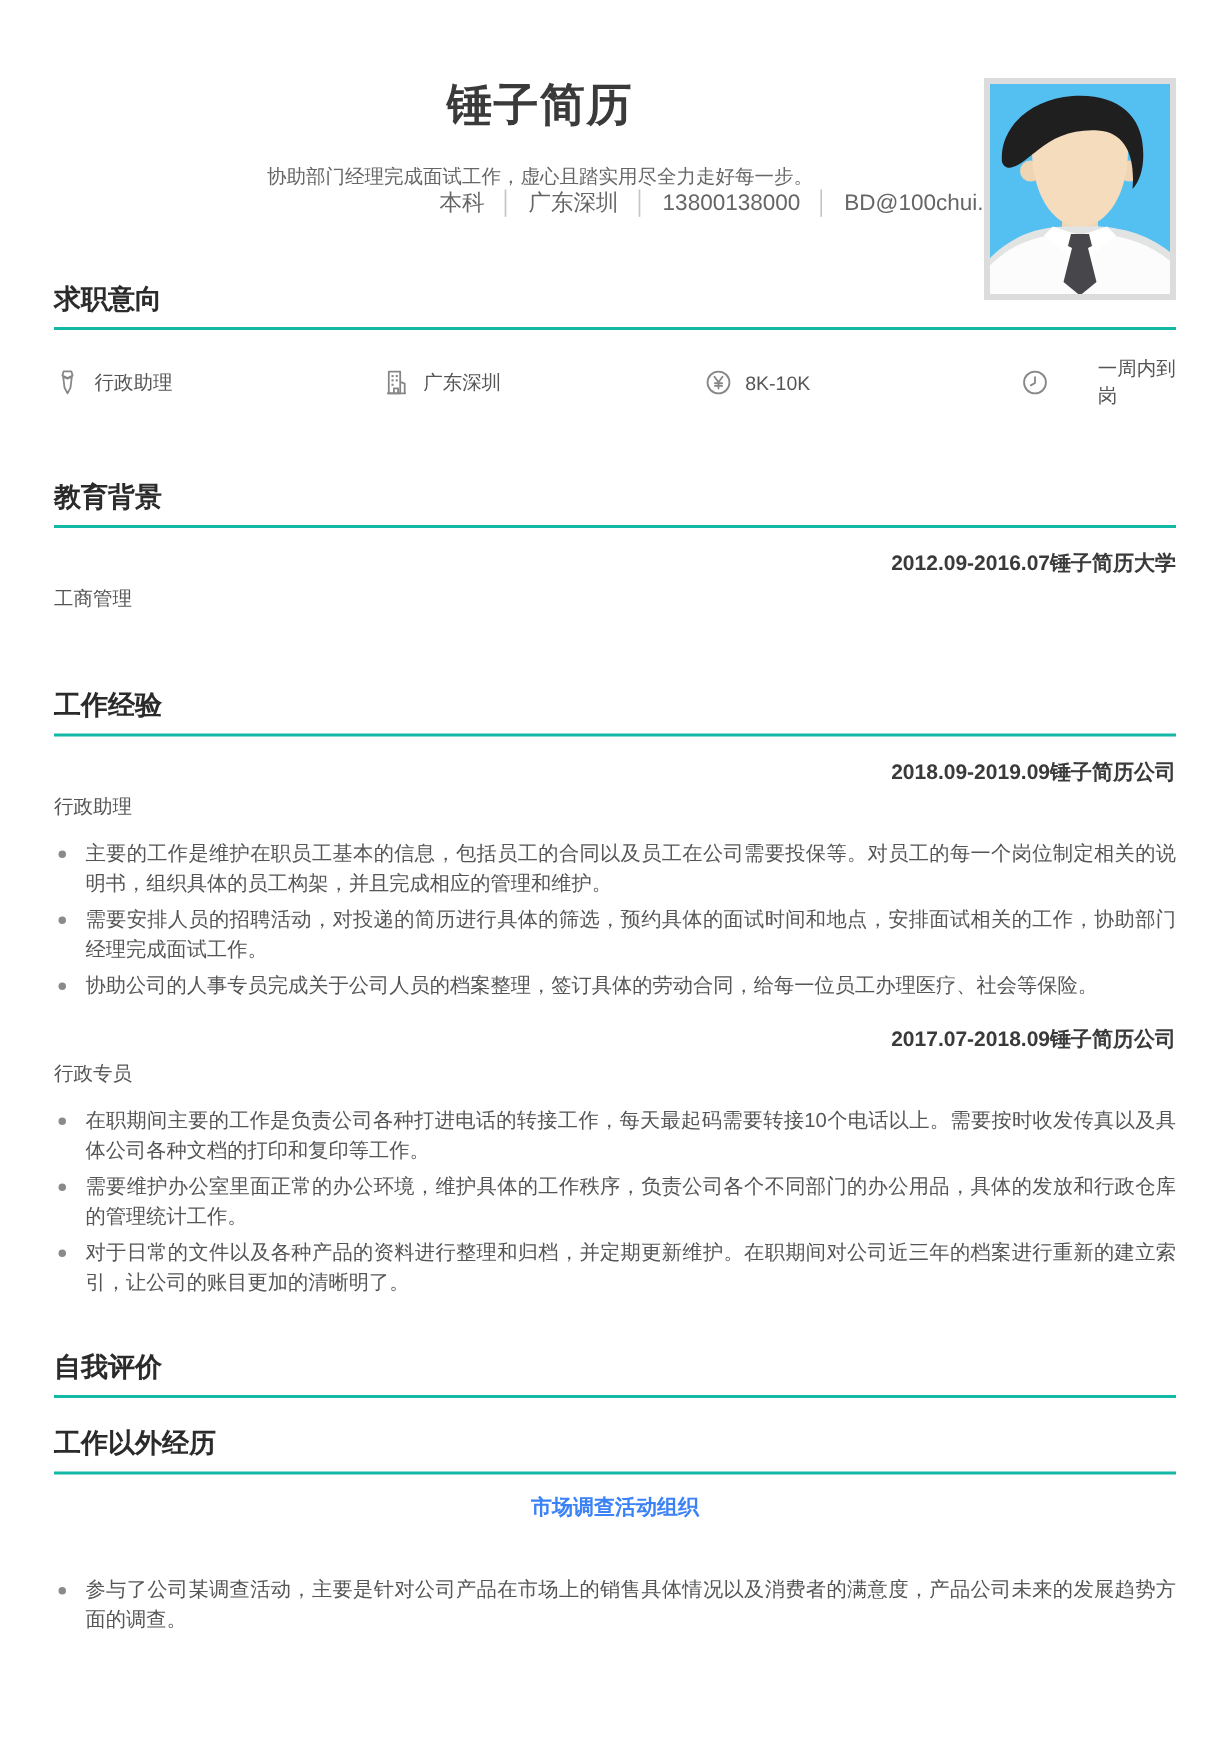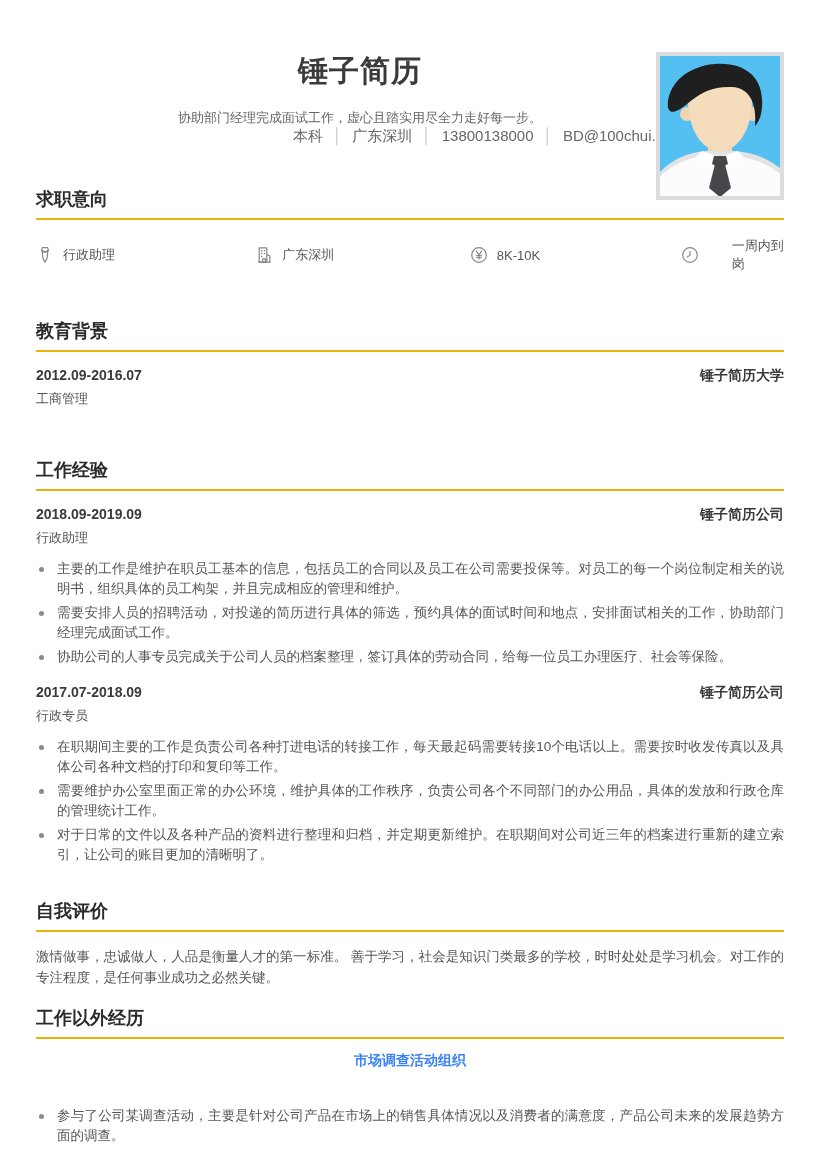--- a/index.html
+++ b/index.html
@@ -28,39 +28,39 @@
   .contact {
     margin-top: 0; font-size: 15px; line-height: 18px; color: #666666;
     display: flex; justify-content: flex-end; align-items: center;
   }
   .sep { color: #c4c4c4; margin: 0 10px; font-weight: normal; }
 
   
   section { margin-top: 44px; }
   .section-title {
     margin: 0; font-size: 18px; line-height: 21px; font-weight: bold;
-    color: #2b2b2b; padding-bottom: 8px; border-bottom: 2px solid #eab308;
+    color: #2b2b2b; padding-bottom: 8px; border-bottom: 2px solid #14b8a6;
   }
   #sec-education { margin-top: 48px; }
   #sec-work { margin-top: 52px; }
   #sec-self { margin-top: 36px; }
   #sec-other { margin-top: 20px; }
 
   
   .ji-items { display: flex; margin-top: 17px; font-size: 13px; color: #555555; }
   .ji-item { display: flex; align-items: center; }
   .ji-item .icon { display: inline-flex; margin-right: 9px; }
   .ji-item:nth-child(1) { width: 29.3%; }
   .ji-item:nth-child(2) { width: 28.7%; }
   .ji-item:nth-child(3) { width: 28.2%; }
   .ji-item:nth-child(4) { flex: 1; gap: 24px; }
 
   
   .entry-head {
-    display: flex; justify-content: space-between; margin-top: 15px;
+    display: flex; justify-content: flex-end; margin-top: 15px;
     font-size: 14px; line-height: 17px; font-weight: bold; color: #3a3a3a;
   }
   .entry-role { margin-top: 6px; font-size: 13px; line-height: 18px; color: #555555; }
   .entry + .entry { margin-top: 17px; }
 
   ul.bullets { margin: 12px 0 0; padding: 0; list-style: none; }
   ul.bullets li {
     position: relative; padding-left: 21px; margin-bottom: 4px;
     font-size: 13.5px; line-height: 20px; color: #555555;
     text-align: justify;
@@ -201,21 +201,20 @@
       <ul class="bullets">
         <li>在职期间主要的工作是负责公司各种打进电话的转接工作，每天最起码需要转接10个电话以上。需要按时收发传真以及具体公司各种文档的打印和复印等工作。</li>
         <li>需要维护办公室里面正常的办公环境，维护具体的工作秩序，负责公司各个不同部门的办公用品，具体的发放和行政仓库的管理统计工作。</li>
         <li>对于日常的文件以及各种产品的资料进行整理和归档，并定期更新维护。在职期间对公司近三年的档案进行重新的建立索引，让公司的账目更加的清晰明了。</li>
       </ul>
     </div>
   </section>
 
   <section id="sec-self">
     <h2 class="section-title">自我评价</h2>
-    <p class="para">激情做事，忠诚做人，人品是衡量人才的第一标准。 善于学习，社会是知识门类最多的学校，时时处处是学习机会。对工作的专注程度，是任何事业成功之必然关键。</p>
   </section>
 
   <section id="sec-other">
     <h2 class="section-title">工作以外经历</h2>
     <div class="other-head">市场调查活动组织</div>
     <ul class="bullets other-bullets">
       <li>参与了公司某调查活动，主要是针对公司产品在市场上的销售具体情况以及消费者的满意度，产品公司未来的发展趋势方面的调查。</li>
     </ul>
   </section>
 

